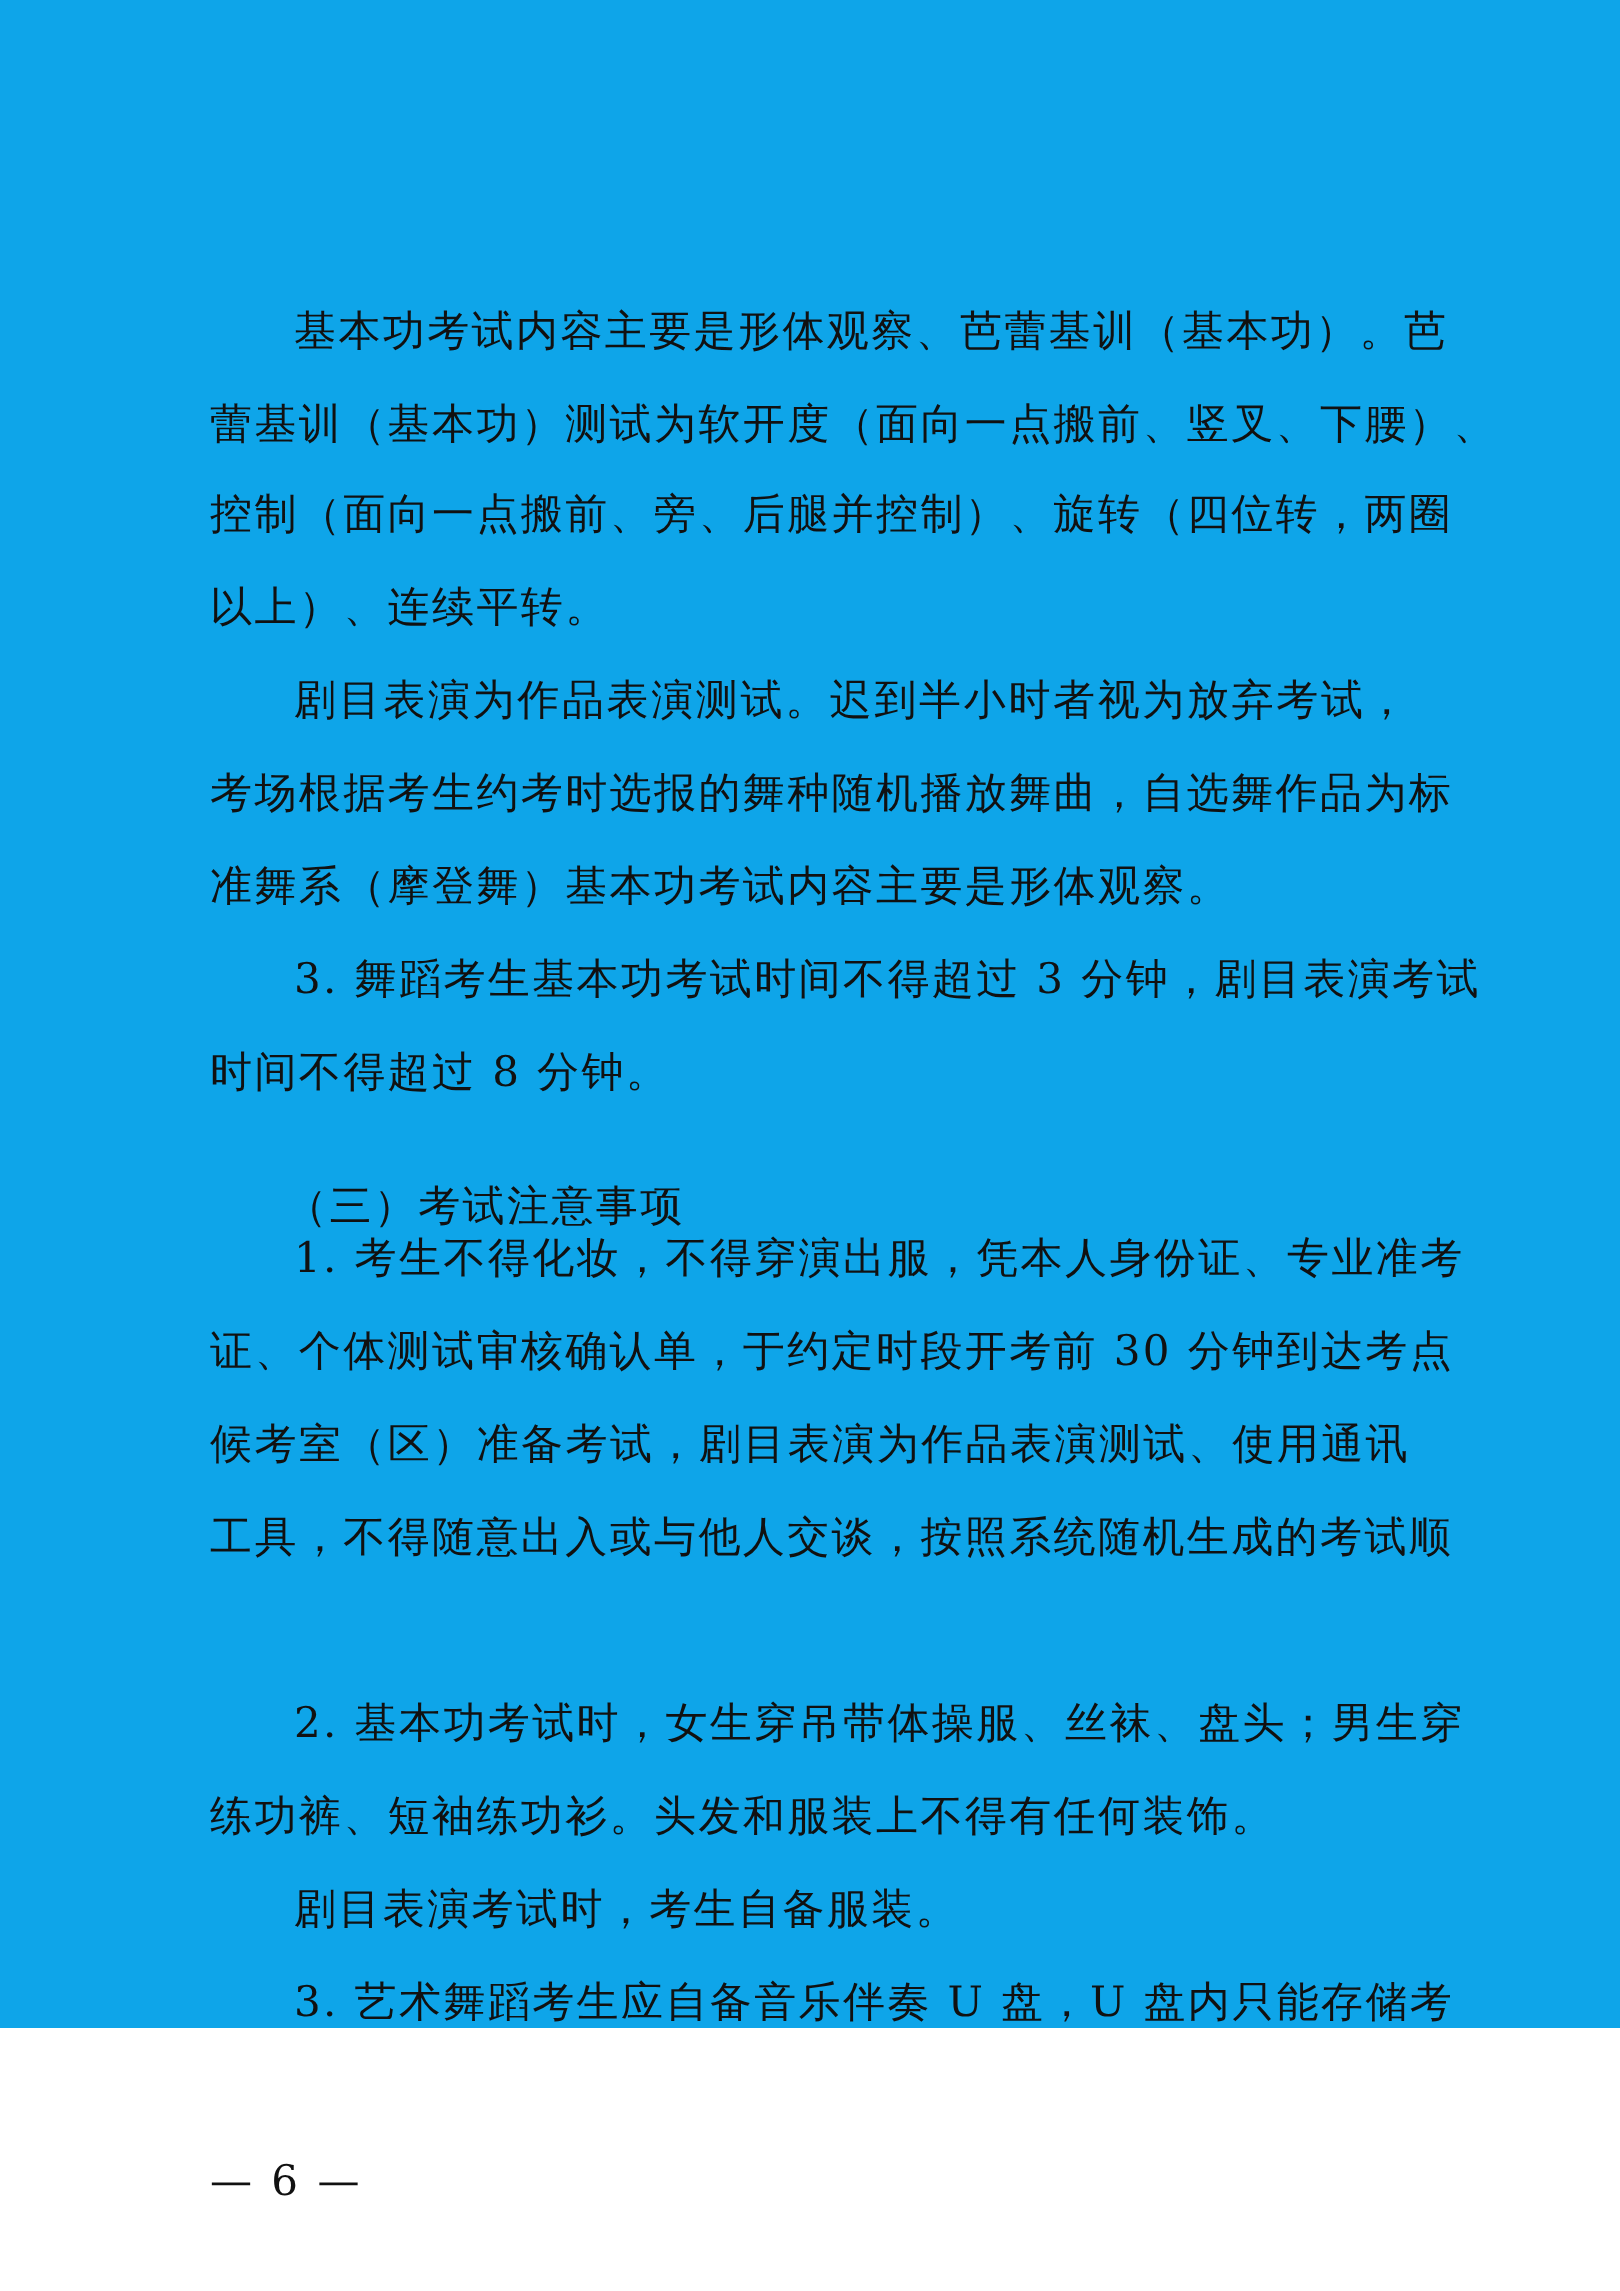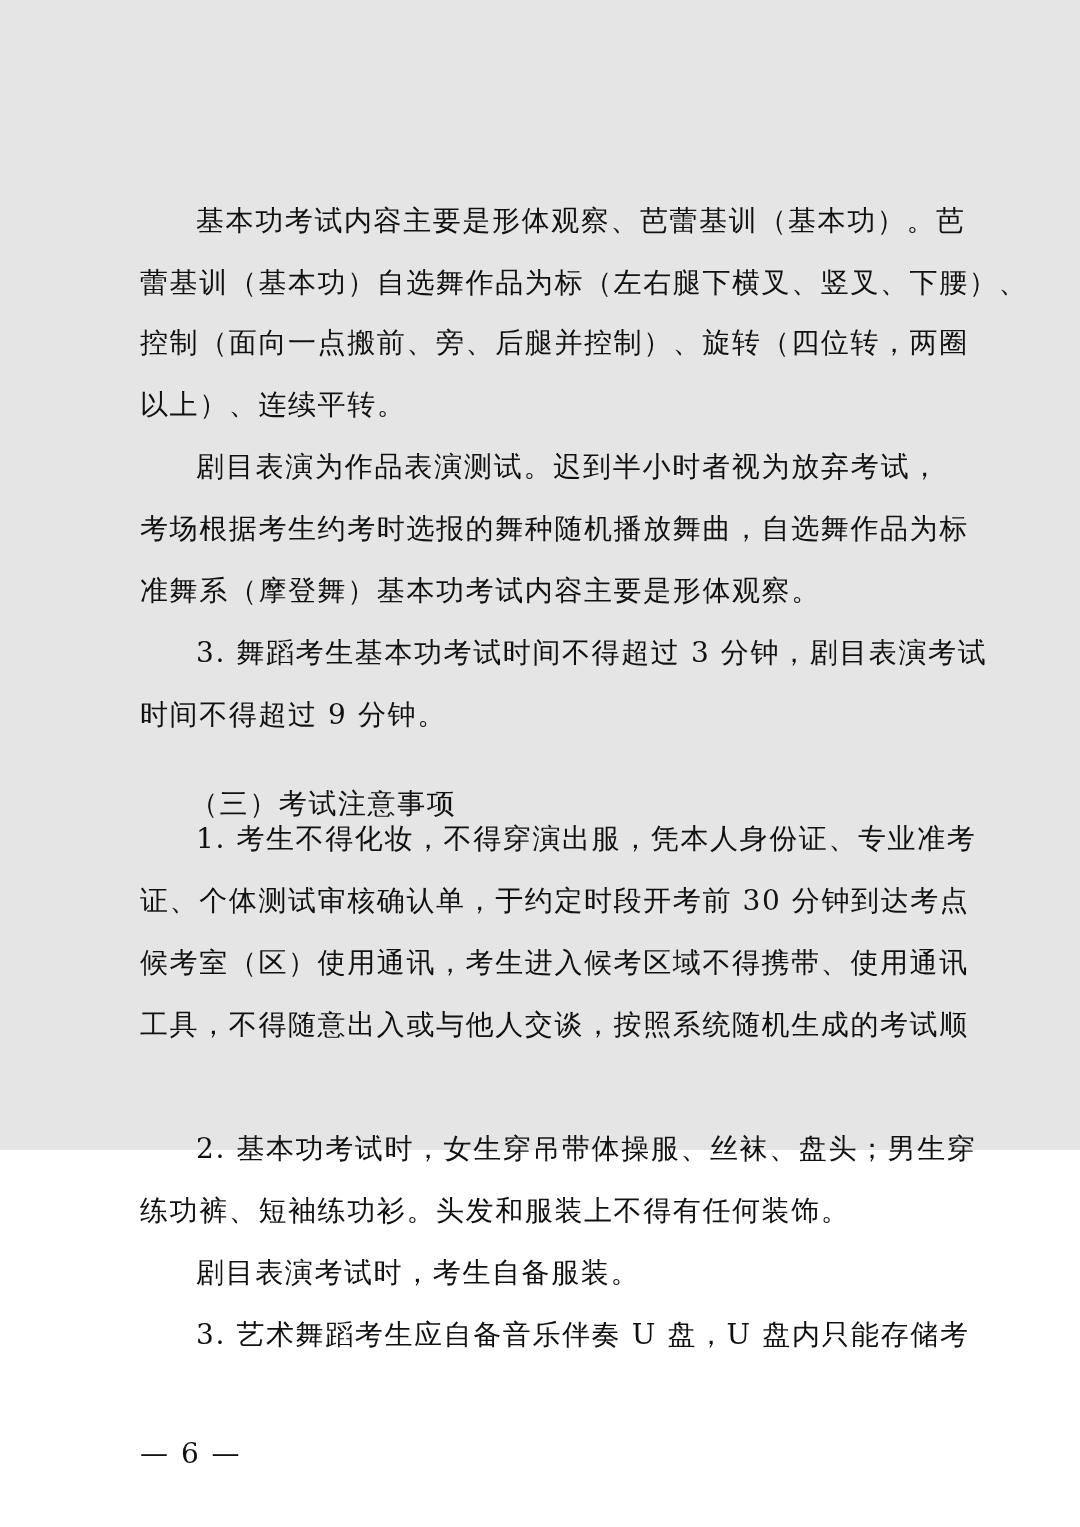--- a/index.html
+++ b/index.html
@@ -1,47 +1,47 @@
 <!DOCTYPE html>
 <html><head>
   <meta charset="utf-8">
   <style>
     html, body { margin: 0; padding: 0; background: #ffffff; }
     body { width: 1080px; height: 1527px; position: relative; overflow: hidden;
       font-family: "DejaVu Serif", "Liberation Serif", serif; color: #111111; }
-    .page { position: absolute; left: 0; top: 0; width: 1080px; height: 1150px; background: #e5e5e5; }
+    .page { position: absolute; left: 0; top: 0; width: 1080px; height: 1352px; background: #0ea5e9; }
     .line { position: absolute; left: 140px; width: 800px; font-size: 28px; line-height: 36px;
       white-space: nowrap; letter-spacing: 1.6px; }
     .line.indent { left: 196px; width: 744px; }
     .line.justify { text-align: justify; text-align-last: justify; }
     .footer { position: absolute; left: 140px; top: 1436px; font-size: 28px; line-height: 36px;
       white-space: nowrap; letter-spacing: 2px; }
   </style>
 </head>
 <body>
 
 <div class="page">
 
   <div class="line indent justify" style="top:203px">基本功考试内容主要是形体观察、芭蕾基训（基本功）。芭</div>
-  <div class="line justify" style="top:265px">蕾基训（基本功）自选舞作品为标（左右腿下横叉、竖叉、下腰）、</div>
+  <div class="line justify" style="top:265px">蕾基训（基本功）测试为软开度（面向一点搬前、竖叉、下腰）、</div>
   <div class="line justify" style="top:325px">控制（面向一点搬前、旁、后腿并控制）、旋转（四位转，两圈</div>
   <div class="line" style="top:387px">以上）、连续平转。</div>
 
   <div class="line indent justify" style="top:449px">剧目表演为作品表演测试。迟到半小时者视为放弃考试，</div>
   <div class="line justify" style="top:511px">考场根据考生约考时选报的舞种随机播放舞曲，自选舞作品为标</div>
   <div class="line" style="top:573px">准舞系（摩登舞）基本功考试内容主要是形体观察。</div>
 
   <div class="line indent justify" style="top:635px">3. 舞蹈考生基本功考试时间不得超过 3 分钟，剧目表演考试</div>
-  <div class="line" style="top:697px">时间不得超过 9 分钟。</div>
+  <div class="line" style="top:697px">时间不得超过 8 分钟。</div>
 
   <div class="line" style="top:786px; left:190px">（三）考试注意事项</div>
 
   <div class="line indent justify" style="top:821px">1. 考生不得化妆，不得穿演出服，凭本人身份证、专业准考</div>
   <div class="line justify" style="top:883px">证、个体测试审核确认单，于约定时段开考前 30 分钟到达考点</div>
-  <div class="line justify" style="top:945px">候考室（区）使用通讯，考生进入候考区域不得携带、使用通讯</div>
+  <div class="line justify" style="top:945px">候考室（区）准备考试，剧目表演为作品表演测试、使用通讯</div>
   <div class="line justify" style="top:1007px">工具，不得随意出入或与他人交谈，按照系统随机生成的考试顺</div>
 
   <div class="line indent justify" style="top:1131px">2. 基本功考试时，女生穿吊带体操服、丝袜、盘头；男生穿</div>
   <div class="line" style="top:1193px">练功裤、短袖练功衫。头发和服装上不得有任何装饰。</div>
 
   <div class="line indent" style="top:1255px">剧目表演考试时，考生自备服装。</div>
 
   <div class="line indent" style="top:1317px; width:720px">3. 艺术舞蹈考生应自备音乐伴奏 U 盘，U 盘内只能存储考</div>
 
   <div class="footer">— 6 —</div>

